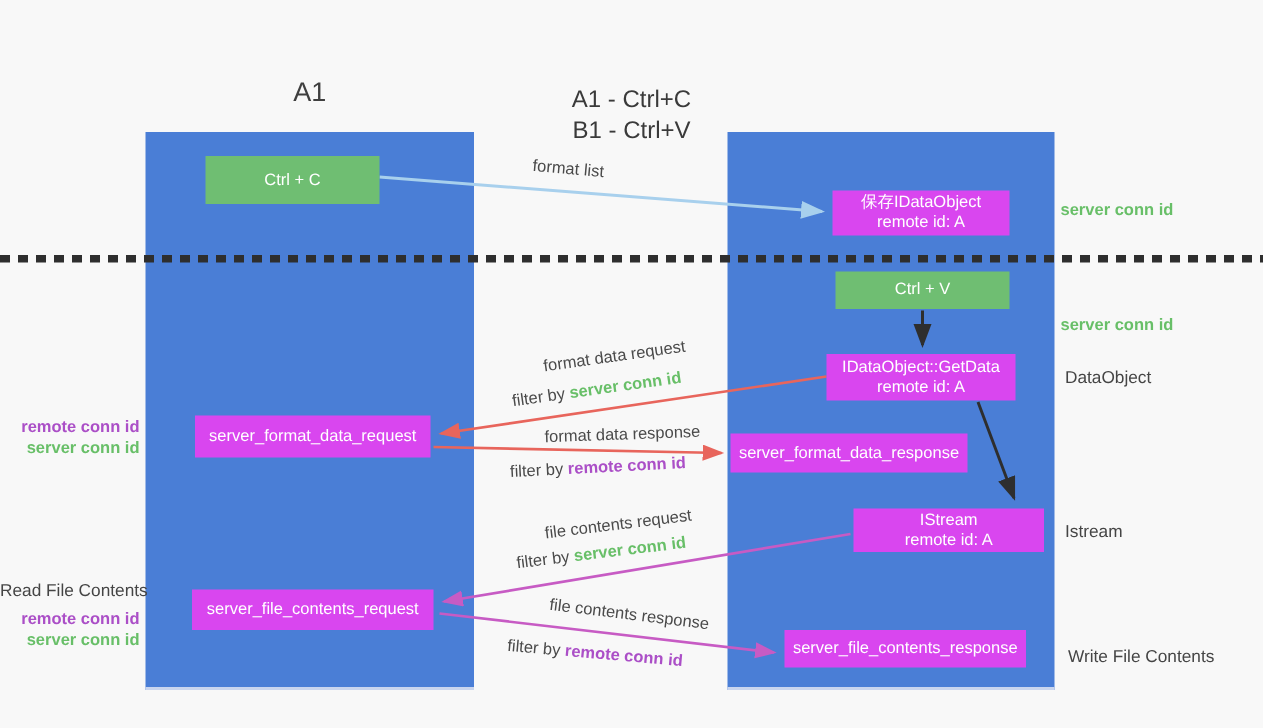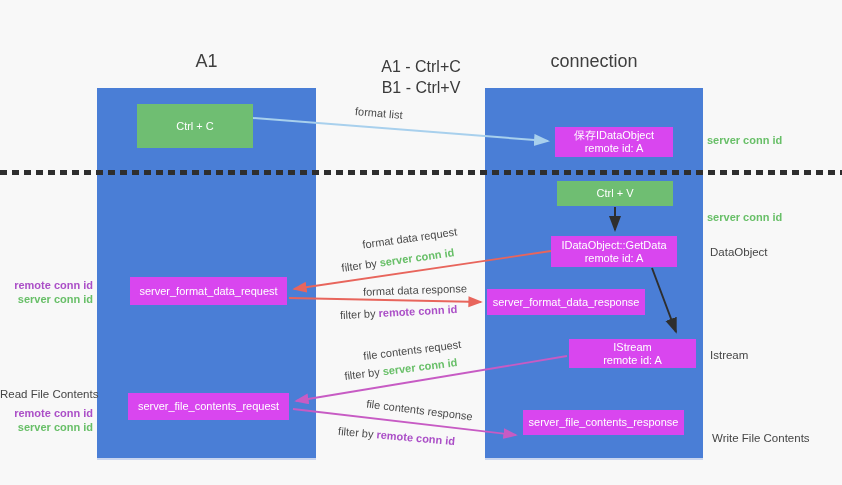--- a/index.html
+++ b/index.html
@@ -21,29 +21,29 @@
   .col.a{left:97px;width:219px;}
   .col.b{left:485px;width:218px;}
   
   .divider{left:0;top:170px;width:842px;height:5px;
     background:repeating-linear-gradient(90deg,#2e2e2e 0 7px,transparent 7px 12px);}
   
   .node{display:flex;flex-direction:column;align-items:center;justify-content:center;
     color:#fff;font-size:11px;line-height:13px;text-align:center;box-sizing:border-box;}
   .node.orange{background:#d946ef;}
   .node.green{background:#6fbe72;}
-  .n-ctrlc{left:137px;top:104px;width:116px;height:44px;}
+  .n-ctrlc{left:137px;top:104px;width:116px;height:32px;}
   .n-save{left:555px;top:127px;width:118px;height:30px;}
   .n-ctrlv{left:557px;top:181px;width:116px;height:25px;}
   .n-getdata{left:551px;top:236px;width:126px;height:31px;}
   .n-fmtreq{left:130px;top:277px;width:157px;height:28px;}
   .n-fmtresp{left:487px;top:289px;width:158px;height:26px;}
   .n-istream{left:569px;top:339px;width:127px;height:29px;}
   .n-filereq{left:128px;top:393px;width:161px;height:27px;}
-  .n-fileresp{left:523px;top:410px;width:161px;height:25px;}
+  .n-fileresp{left:523px;top:420px;width:161px;height:25px;}
   
   .side{font-size:11px;white-space:nowrap;}
   .green-t{color:#68bf68;font-weight:bold;}
   .purple-t{color:#ab4fc7;font-weight:bold;}
   .dark-t{color:#454545;font-size:11.5px;}
   .r1{left:707px;top:134px;}
   .r2{left:707px;top:211px;}
   .r3{left:710px;top:246px;}
   .r4{left:710px;top:349px;}
   .r5{left:712px;top:432px;}
@@ -71,21 +71,20 @@
 
 <div class="abs title">
   <div>A1 - Ctrl+C</div>
   <div>B1 - Ctrl+V</div>
 </div>
 
 <div class="abs colhead a">
   <div>A1</div>
 </div>
 <div class="abs colhead b">
-  <div>connection</div>
 </div>
 
 <div class="abs col a"></div>
 <div class="abs col b"></div>
 
 <div class="abs divider"></div>
 
 <svg class="abs arrows" width="842" height="485" viewBox="0 0 842 485">
   <defs>
     <marker id="m-blue" markerWidth="9" markerHeight="8" refX="7" refY="3" orient="auto">

